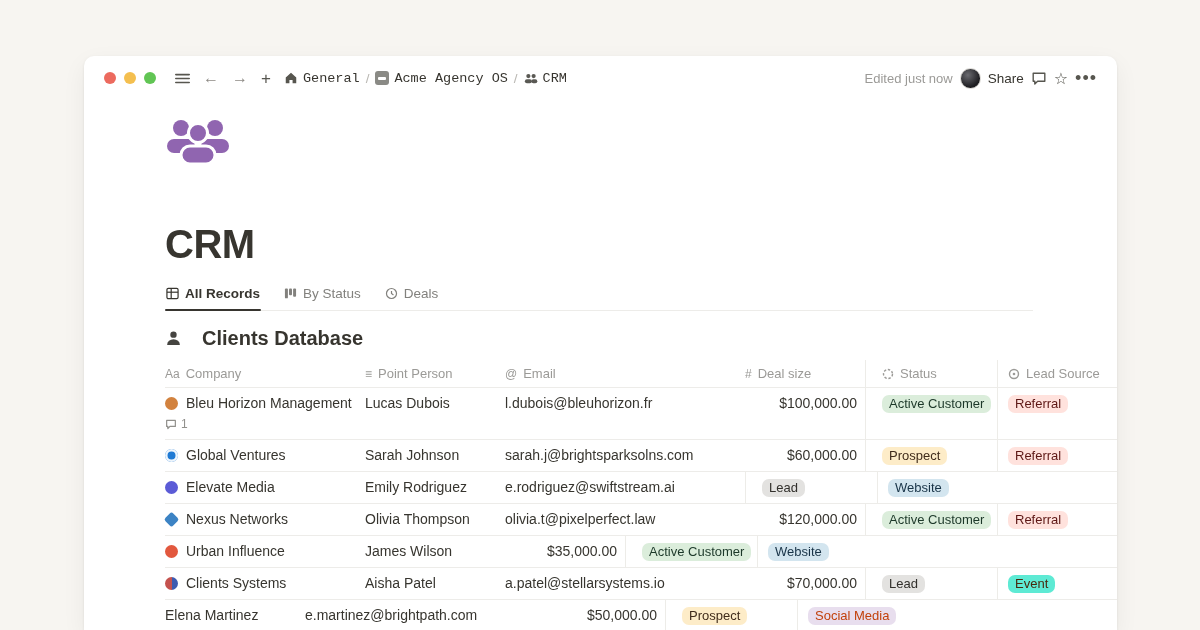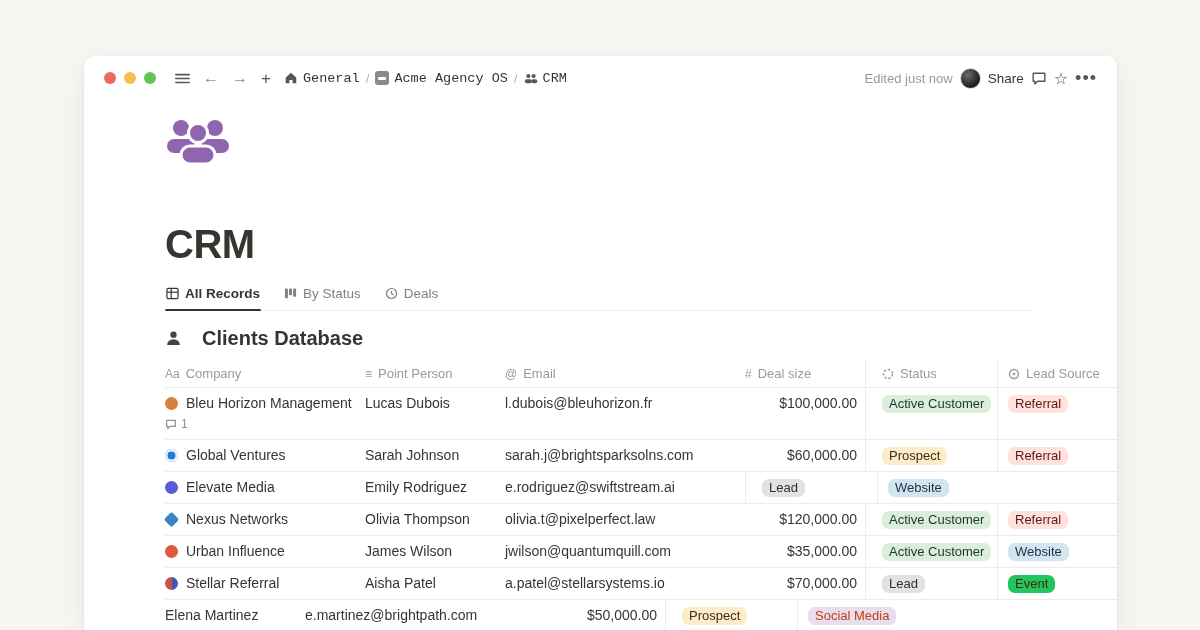--- a/index.html
+++ b/index.html
@@ -294,46 +294,45 @@
 
   <div class="trow">
     <div class="cell col-company">
       <div class="company-line">
         <span class="cicon" style="background: rgb(226, 88, 62);"></span>
         <span class="cname">Urban Influence</span>
       </div>
 
     </div>
     <div class="cell col-person">James Wilson</div>
-    <div class="cell col-email">jwilson@quantumquill.com</div>
     <div class="cell col-deal">$35,000.00</div>
     <div class="cell col-status">
       <span class="badge" style="background: rgb(219, 237, 219); color: rgb(28, 56, 41);">Active Customer</span>
     </div>
     <div class="cell col-source">
       <span class="badge" style="background: rgb(211, 229, 239); color: rgb(24, 51, 71);">Website</span>
     </div>
   </div>
 
   <div class="trow">
     <div class="cell col-company">
       <div class="company-line">
         <span class="cicon" style="background: linear-gradient(90deg, rgb(196, 82, 78) 50%, rgb(61, 91, 176) 50%);"></span>
-        <span class="cname">Stellar Referral</span>
+        <span class="cname">Clients Systems</span>
       </div>
 
     </div>
     <div class="cell col-person">Aisha Patel</div>
     <div class="cell col-email">a.patel@stellarsystems.io</div>
     <div class="cell col-deal">$70,000.00</div>
     <div class="cell col-status">
       <span class="badge" style="background: rgb(227, 226, 224); color: rgb(50, 48, 44);">Lead</span>
     </div>
     <div class="cell col-source">
-      <span class="badge" style="background: #22c55e; color: rgb(73, 41, 14); text-align: right;">Event</span>
+      <span class="badge" style="background: #5eead4; color: rgb(73, 41, 14); text-align: right;">Event</span>
     </div>
   </div>
 
   <div class="trow">
     <div class="cell col-person">Elena Martinez</div>
     <div class="cell col-email">e.martinez@brightpath.com</div>
     <div class="cell col-deal">$50,000.00</div>
     <div class="cell col-status">
       <span class="badge" style="background: rgb(253, 236, 200); color: rgb(64, 44, 27);">Prospect</span>
     </div>

